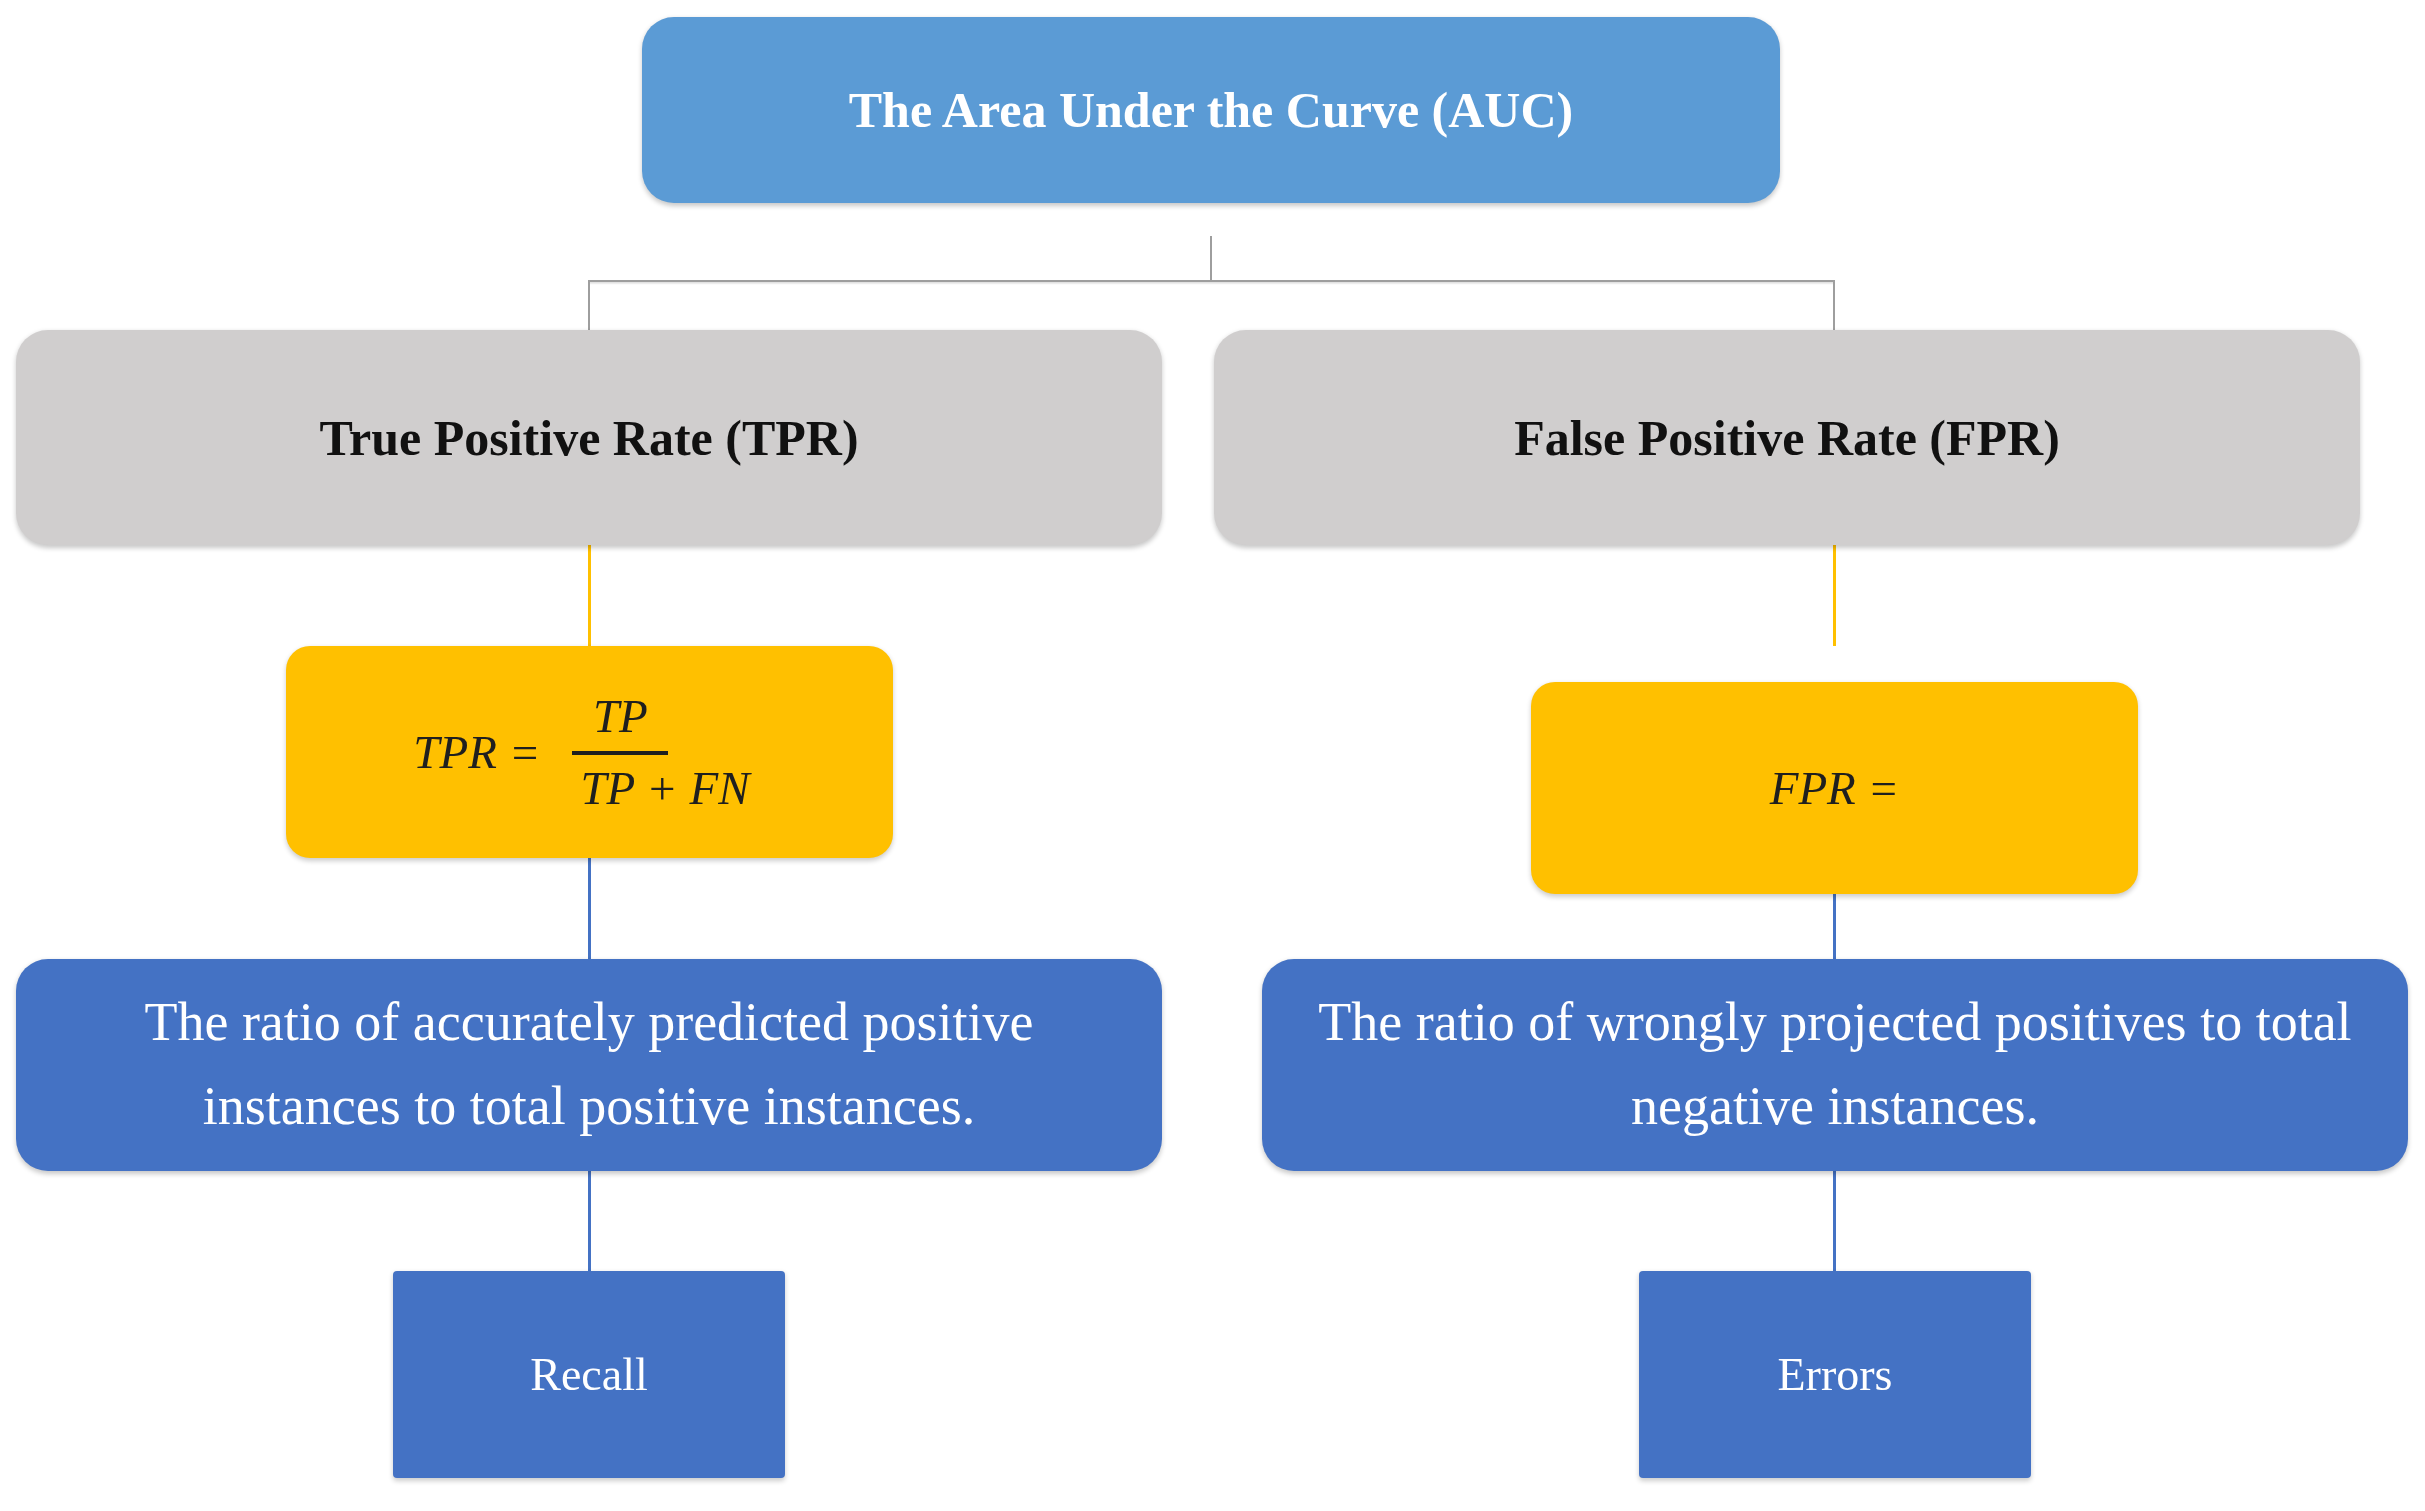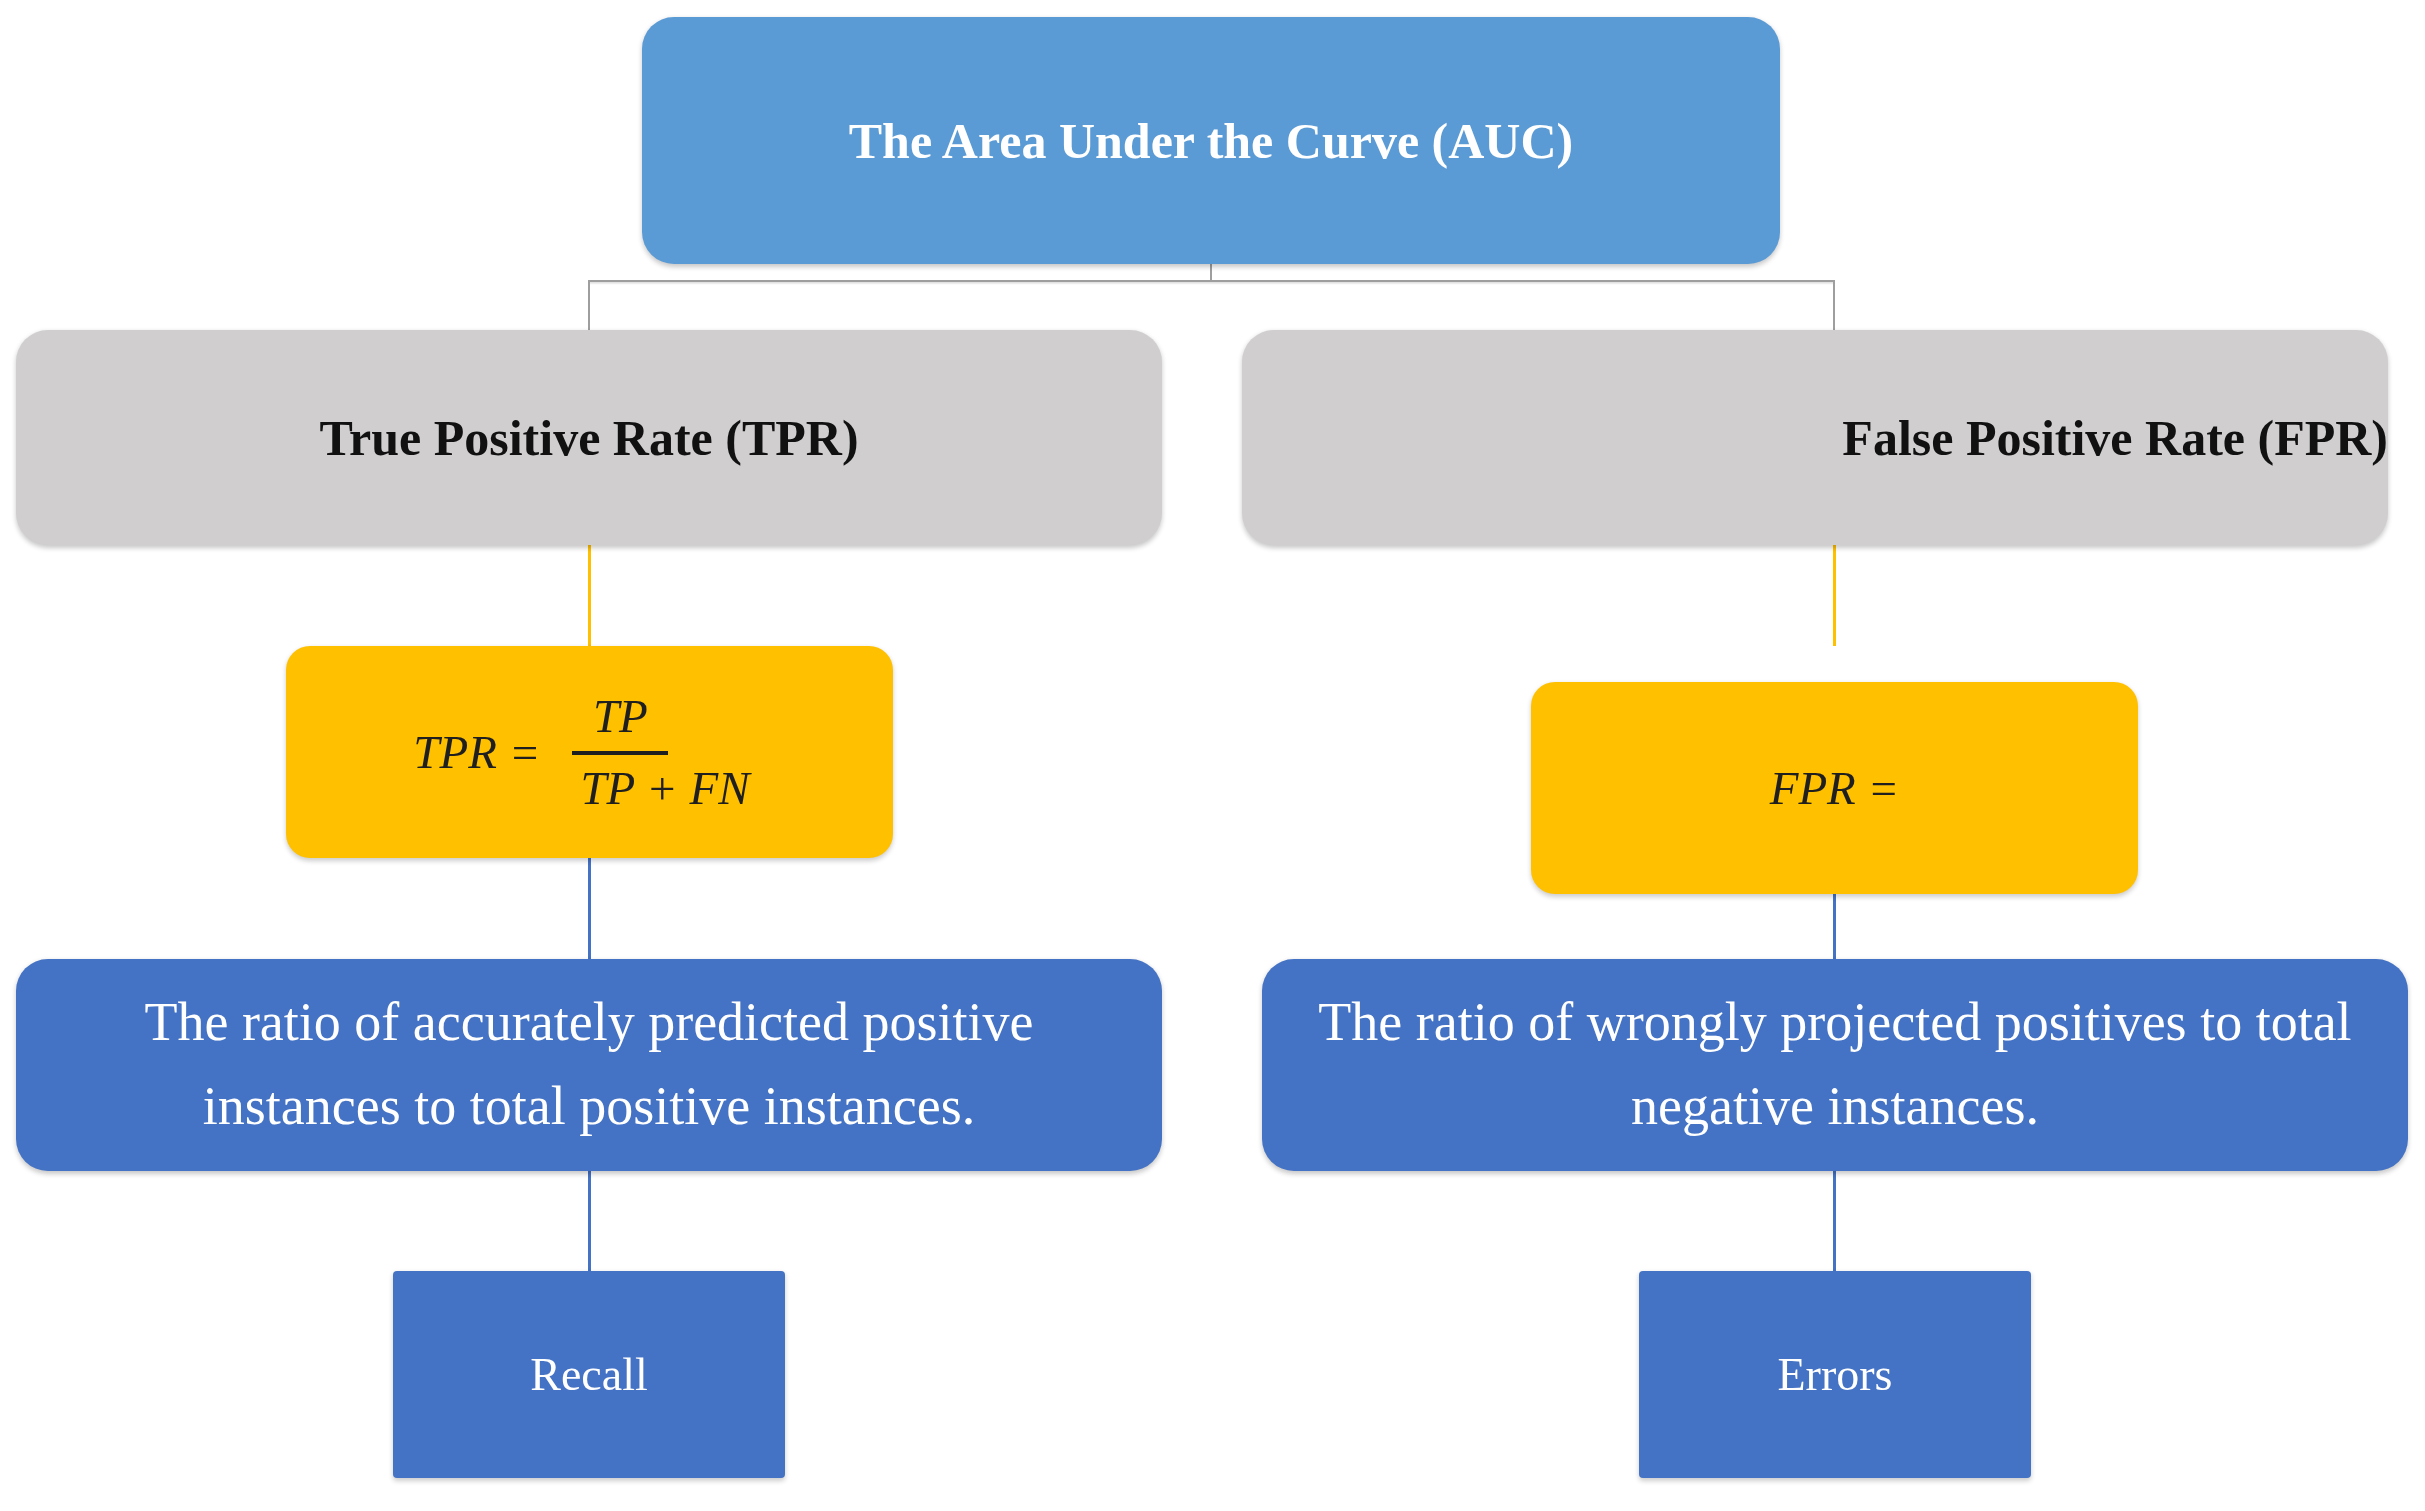--- a/index.html
+++ b/index.html
@@ -30,39 +30,39 @@
     overflow: hidden;
   }
   .node {
     position: absolute;
     display: flex;
     align-items: center;
     justify-content: center;
     text-align: center;
   }
   .root-box {
-    left: 642px; top: 17.4px; width: 1138px; height: 247px;
+    left: 642px; top: 17.4px; width: 1138px; height: 186px;
     background: var(--root-fill);
     color: var(--root-text);
     border-radius: 32px;
     font-weight: bold;
     font-size: 50px;
     box-shadow: 0 2.4px 5.5px rgba(0,0,0,0.22);
   }
   .header-box {
     width: 1146px; height: 215px; top: 330px;
     background: var(--header-fill);
     color: var(--header-text);
     border-radius: 32px;
     font-weight: bold;
     font-size: 50px;
     box-shadow: 0 2.4px 5.5px rgba(0,0,0,0.22);
   }
   .header-box.left { left: 16px; text-align: center; }
-  .header-box.right { left: 1242px; justify-content: flex-end; }
+  .header-box.right { left: 1214px; }
   .formula-box {
     width: 607px; height: 212px; top: 646px;
     background: var(--formula-fill);
     color: var(--formula-text);
     border-radius: 24px;
     font-style: italic;
     font-size: 47px;
     box-shadow: 0 2.4px 5.5px rgba(0,0,0,0.2);
     gap: 24px;
   }

